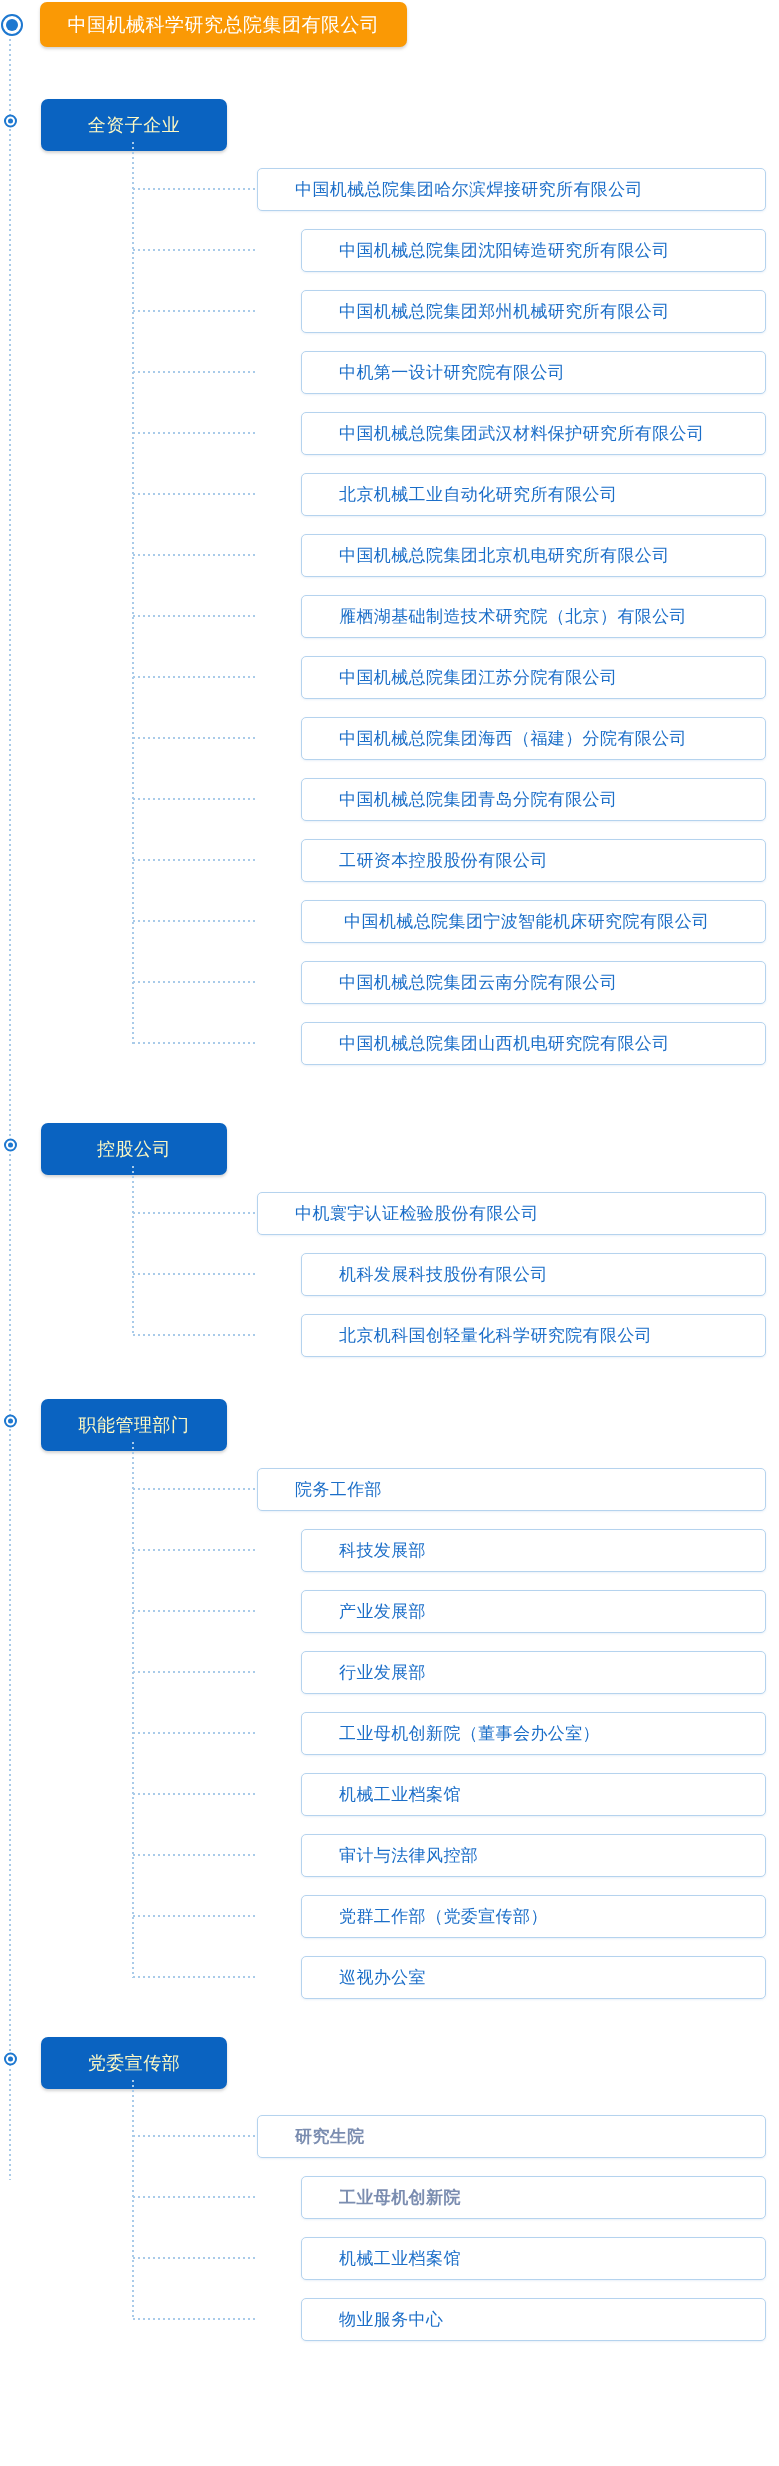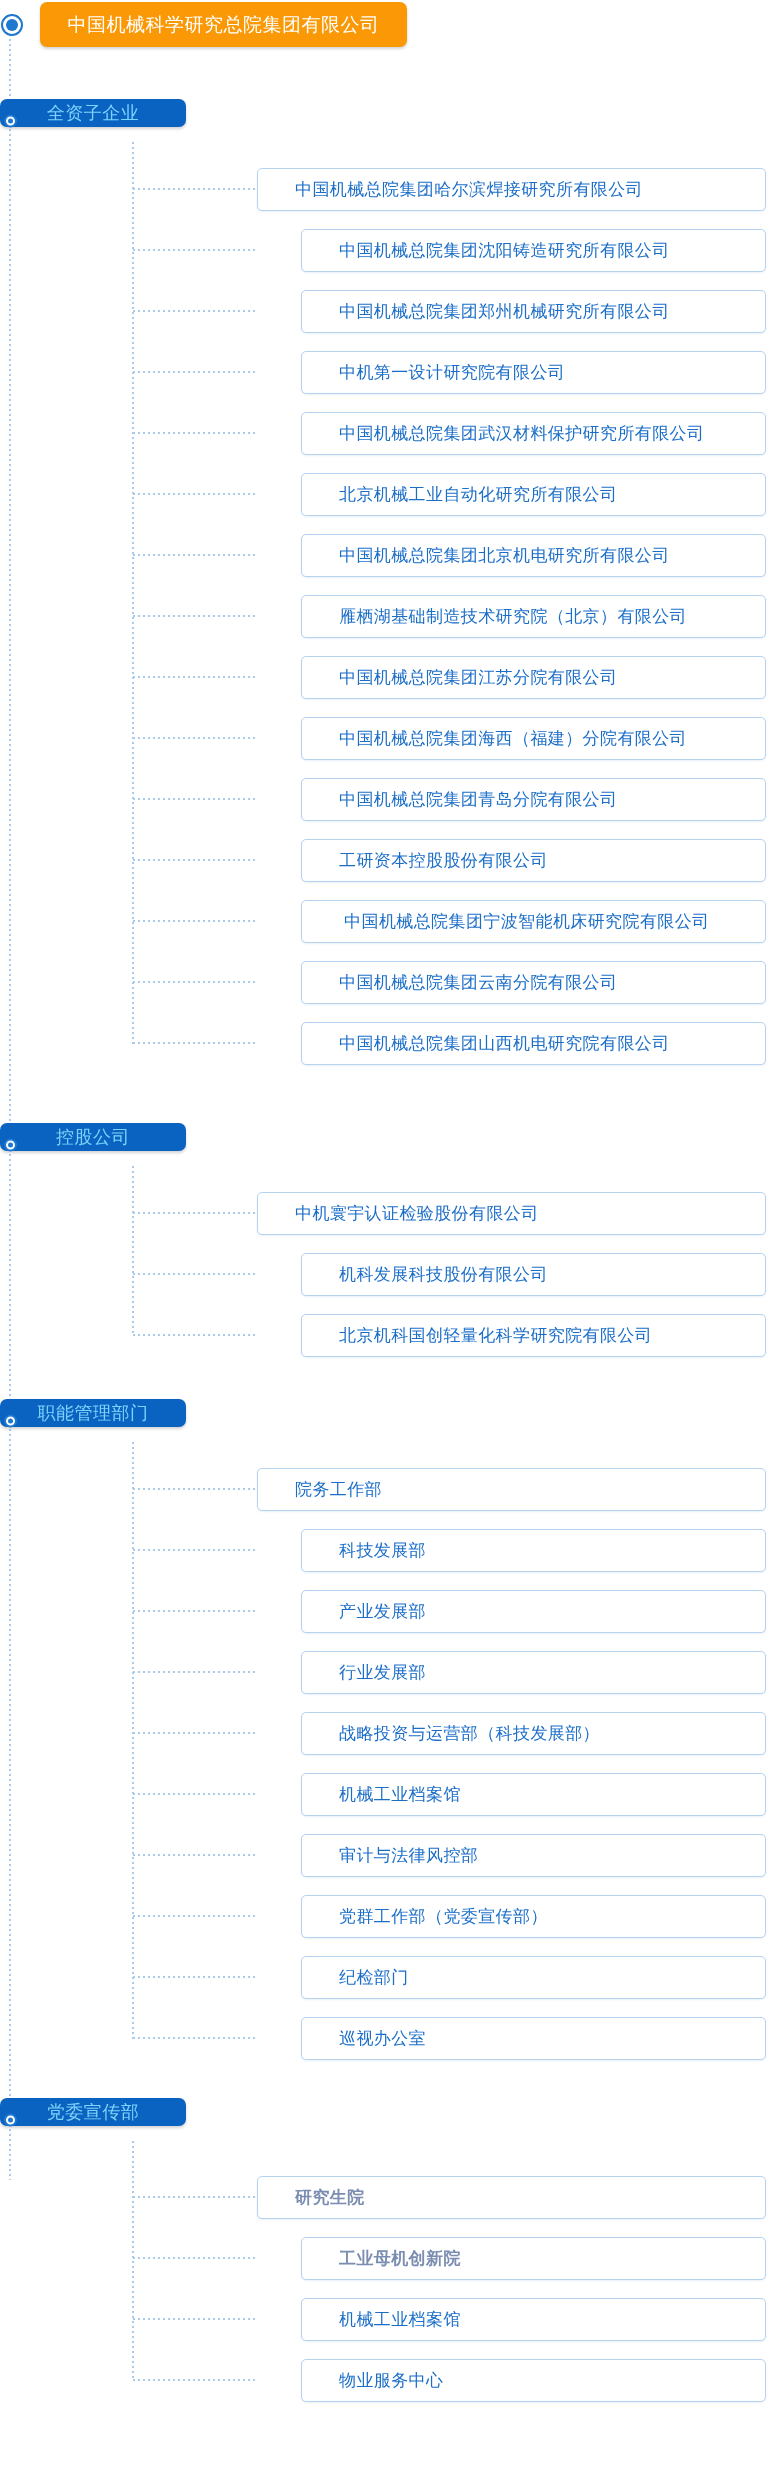--- a/index.html
+++ b/index.html
@@ -38,22 +38,22 @@
   }
   
   .cat-row{position:relative;height:43px;}
   .cat-bullet{
     position:absolute;left:4px;top:50%;transform:translateY(-50%);
     width:13px;height:13px;border-radius:50%;
     border:2px solid var(--bullet);background:#fff;
   }
   .cat-bullet::after{content:'';position:absolute;inset:2px;border-radius:50%;background:var(--bullet);}
   .cat-box{
-    width:186px;height:28px;border-radius:7px;
-    background:var(--section-bg);color:#7dd3fc;font-size:18px;letter-spacing:.5px;
+    margin-left:41px;width:186px;height:52px;border-radius:7px;
+    background:var(--section-bg);color:#fef9c3;font-size:18px;letter-spacing:.5px;
     display:flex;align-items:center;justify-content:center;
     box-shadow:0 2px 3px rgba(130,130,130,.35);
     cursor:pointer;
   }
   #tree > .section:nth-child(1) .cat-row{margin-top:52px;}
   #tree > .section:nth-child(2) .cat-row{margin-top:58px;}
   #tree > .section:nth-child(3) .cat-row{margin-top:42px;}
   #tree > .section:nth-child(4) .cat-row{margin-top:38px;}
   .items{position:relative;padding-left:257px;padding-top:26px;}
   #tree > .section:nth-child(4) .items{padding-top:35px;}
@@ -194,39 +194,36 @@
 
   <div class="item-row">
     <div class="item-box">产业发展部</div>
   </div>
 
   <div class="item-row">
     <div class="item-box">行业发展部</div>
   </div>
 
   <div class="item-row">
-    <div class="item-box">战略投资与运营部（科技发展部）</div>
+    <div class="item-box">工业母机创新院（董事会办公室）</div>
   </div>
 
   <div class="item-row">
     <div class="item-box">机械工业档案馆</div>
   </div>
 
 
   <div class="item-row">
     <div class="item-box">审计与法律风控部</div>
   </div>
 
   <div class="item-row">
     <div class="item-box">党群工作部（党委宣传部）</div>
   </div>
 
-  <div class="item-row">
-    <div class="item-box">纪检部门</div>
-  </div>
 
   <div class="item-row">
     <div class="item-box">巡视办公室</div>
   </div>
 </div>
   </div>
 
   <div class="section">
     <div class="cat-row">
       <span class="cat-bullet"></span>

